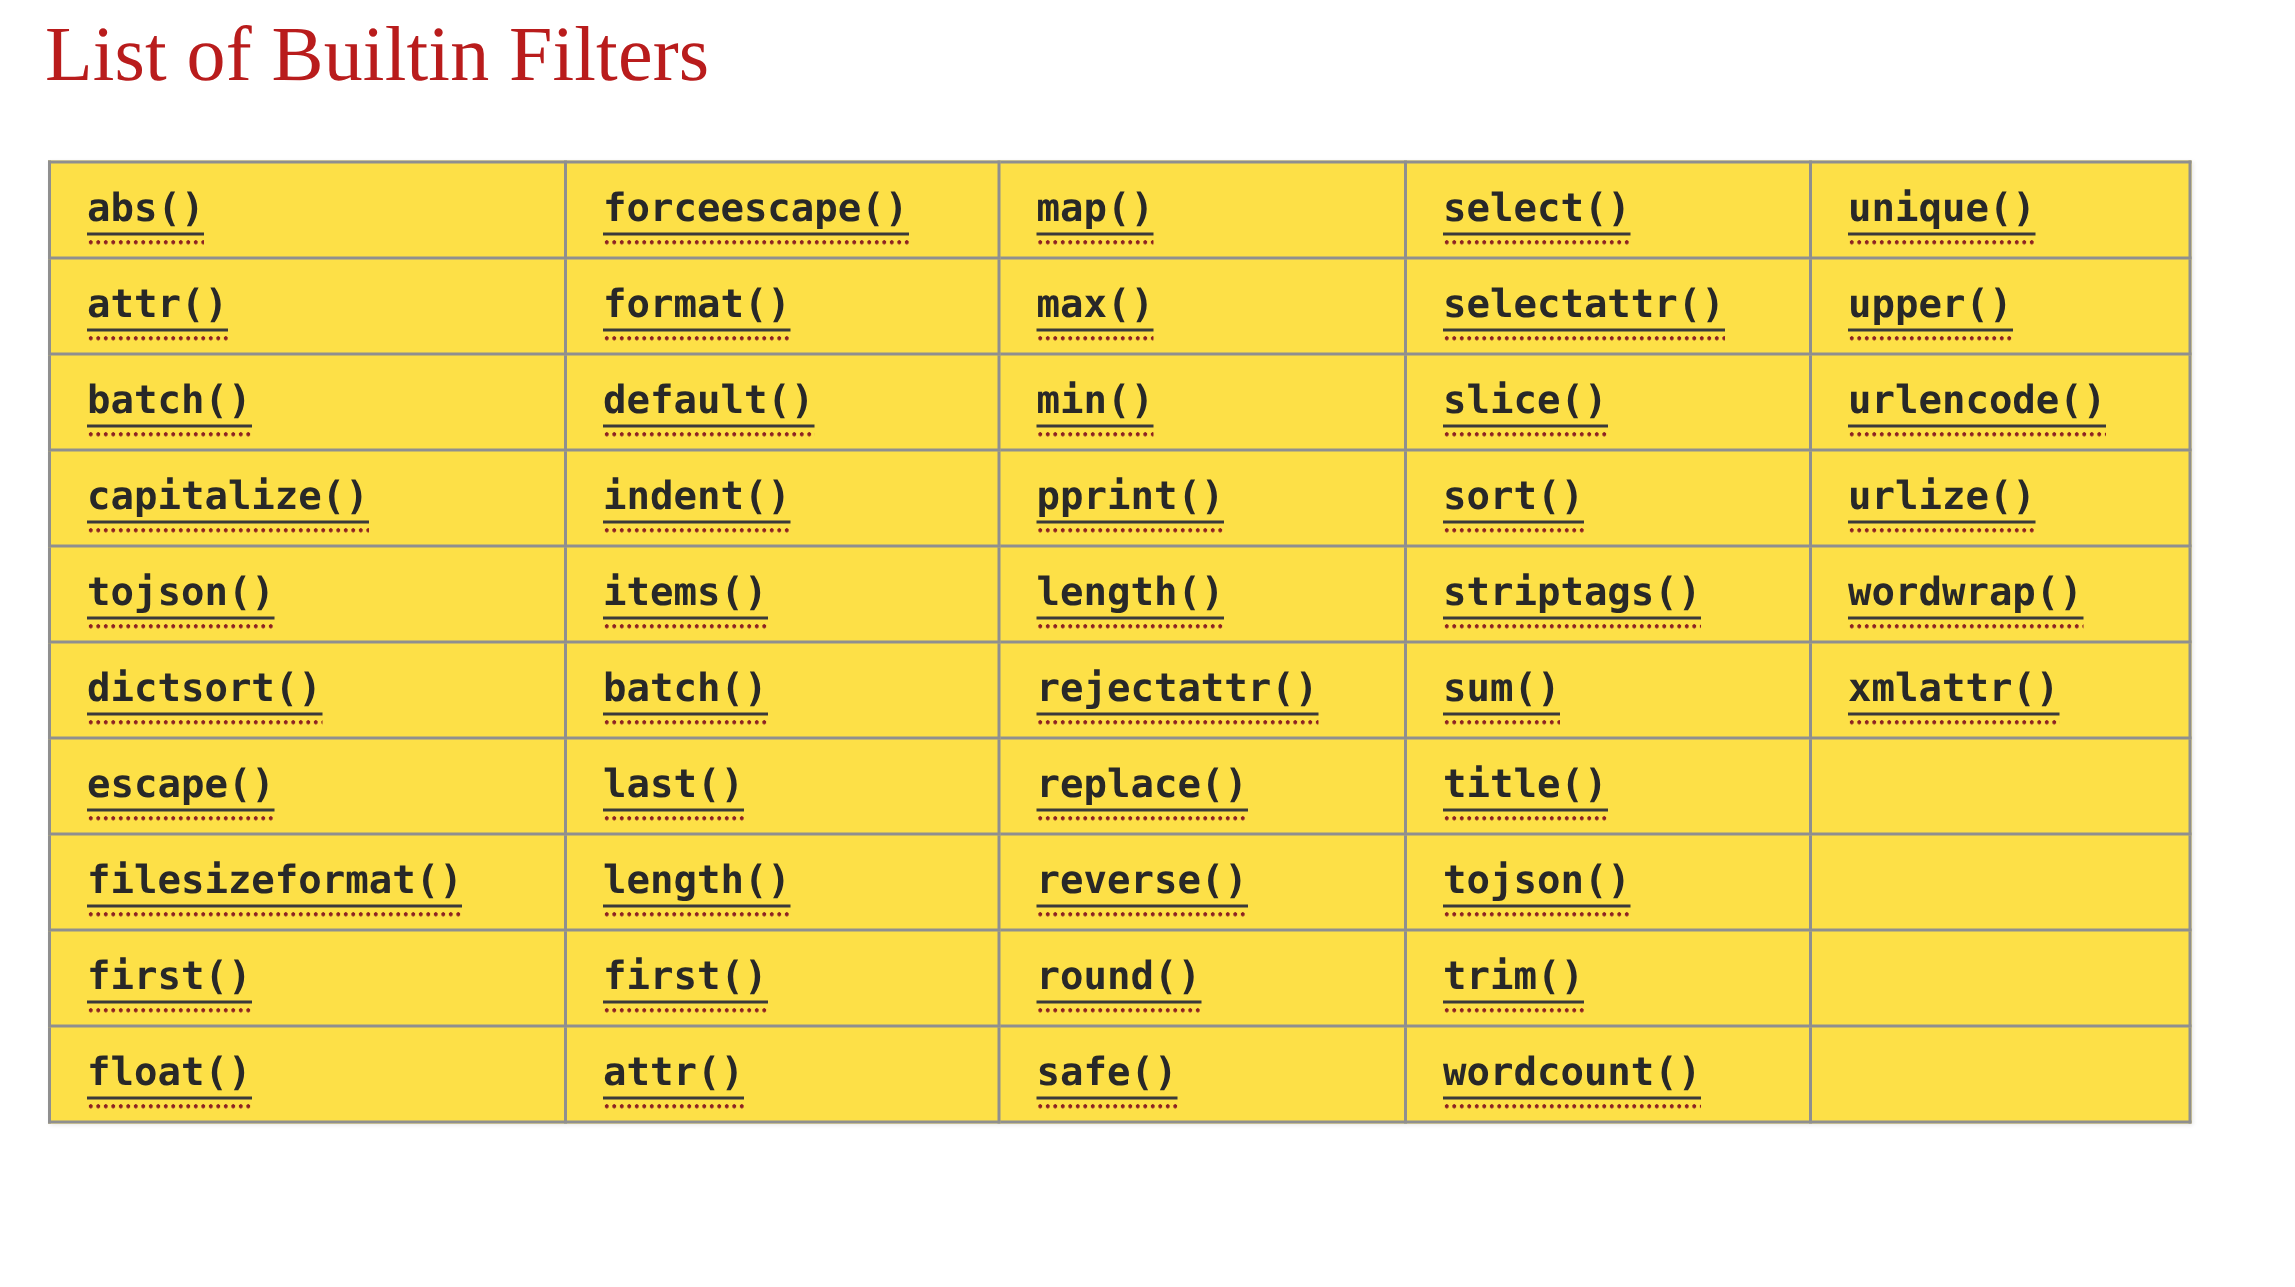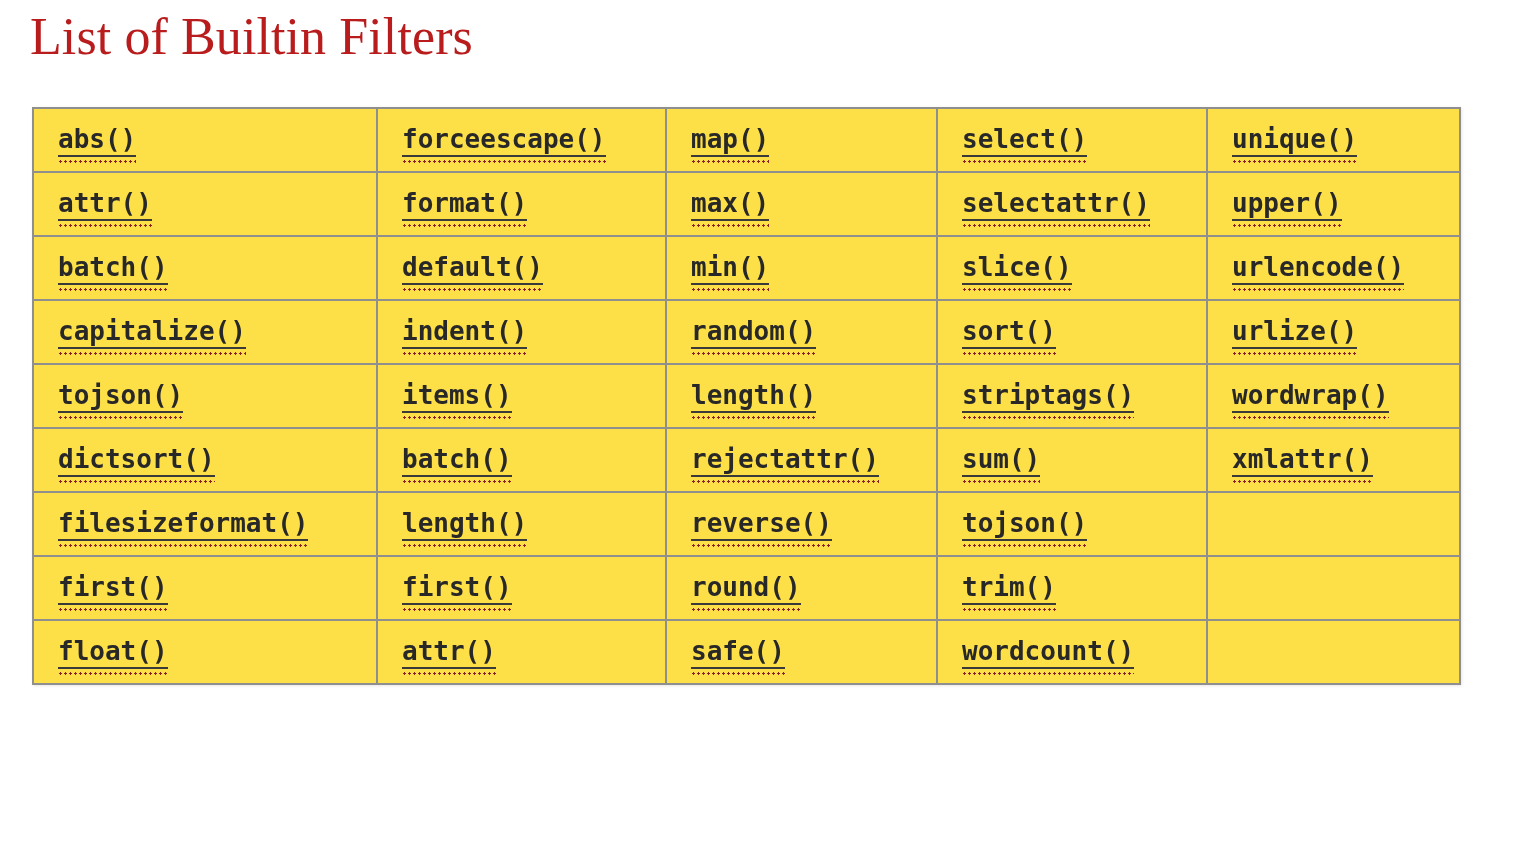--- a/index.html
+++ b/index.html
@@ -129,37 +129,44 @@
           <tr>
             <td><a class="filter-link">batch()</a></td>
             <td><a class="filter-link">default()</a></td>
             <td><a class="filter-link">min()</a></td>
             <td><a class="filter-link">slice()</a></td>
             <td><a class="filter-link">urlencode()</a></td>
           </tr>
           <tr>
             <td><a class="filter-link">capitalize()</a></td>
             <td><a class="filter-link">indent()</a></td>
-            <td><a class="filter-link">random()</a></td>
+            <td><a class="filter-link">pprint()</a></td>
             <td><a class="filter-link">sort()</a></td>
             <td><a class="filter-link">urlize()</a></td>
           </tr>
           <tr>
             <td><a class="filter-link">tojson()</a></td>
             <td><a class="filter-link">items()</a></td>
             <td><a class="filter-link">length()</a></td>
             <td><a class="filter-link">striptags()</a></td>
             <td><a class="filter-link">wordwrap()</a></td>
           </tr>
           <tr>
             <td><a class="filter-link">dictsort()</a></td>
             <td><a class="filter-link">batch()</a></td>
             <td><a class="filter-link">rejectattr()</a></td>
             <td><a class="filter-link">sum()</a></td>
             <td><a class="filter-link">xmlattr()</a></td>
+          </tr>
+          <tr>
+            <td><a class="filter-link">escape()</a></td>
+            <td><a class="filter-link">last()</a></td>
+            <td><a class="filter-link">replace()</a></td>
+            <td><a class="filter-link">title()</a></td>
+            <td class="empty-cell"></td>
           </tr>
           <tr>
             <td><a class="filter-link">filesizeformat()</a></td>
             <td><a class="filter-link">length()</a></td>
             <td><a class="filter-link">reverse()</a></td>
             <td><a class="filter-link">tojson()</a></td>
             <td class="empty-cell"></td>
           </tr>
           <tr>
             <td><a class="filter-link">first()</a></td>

